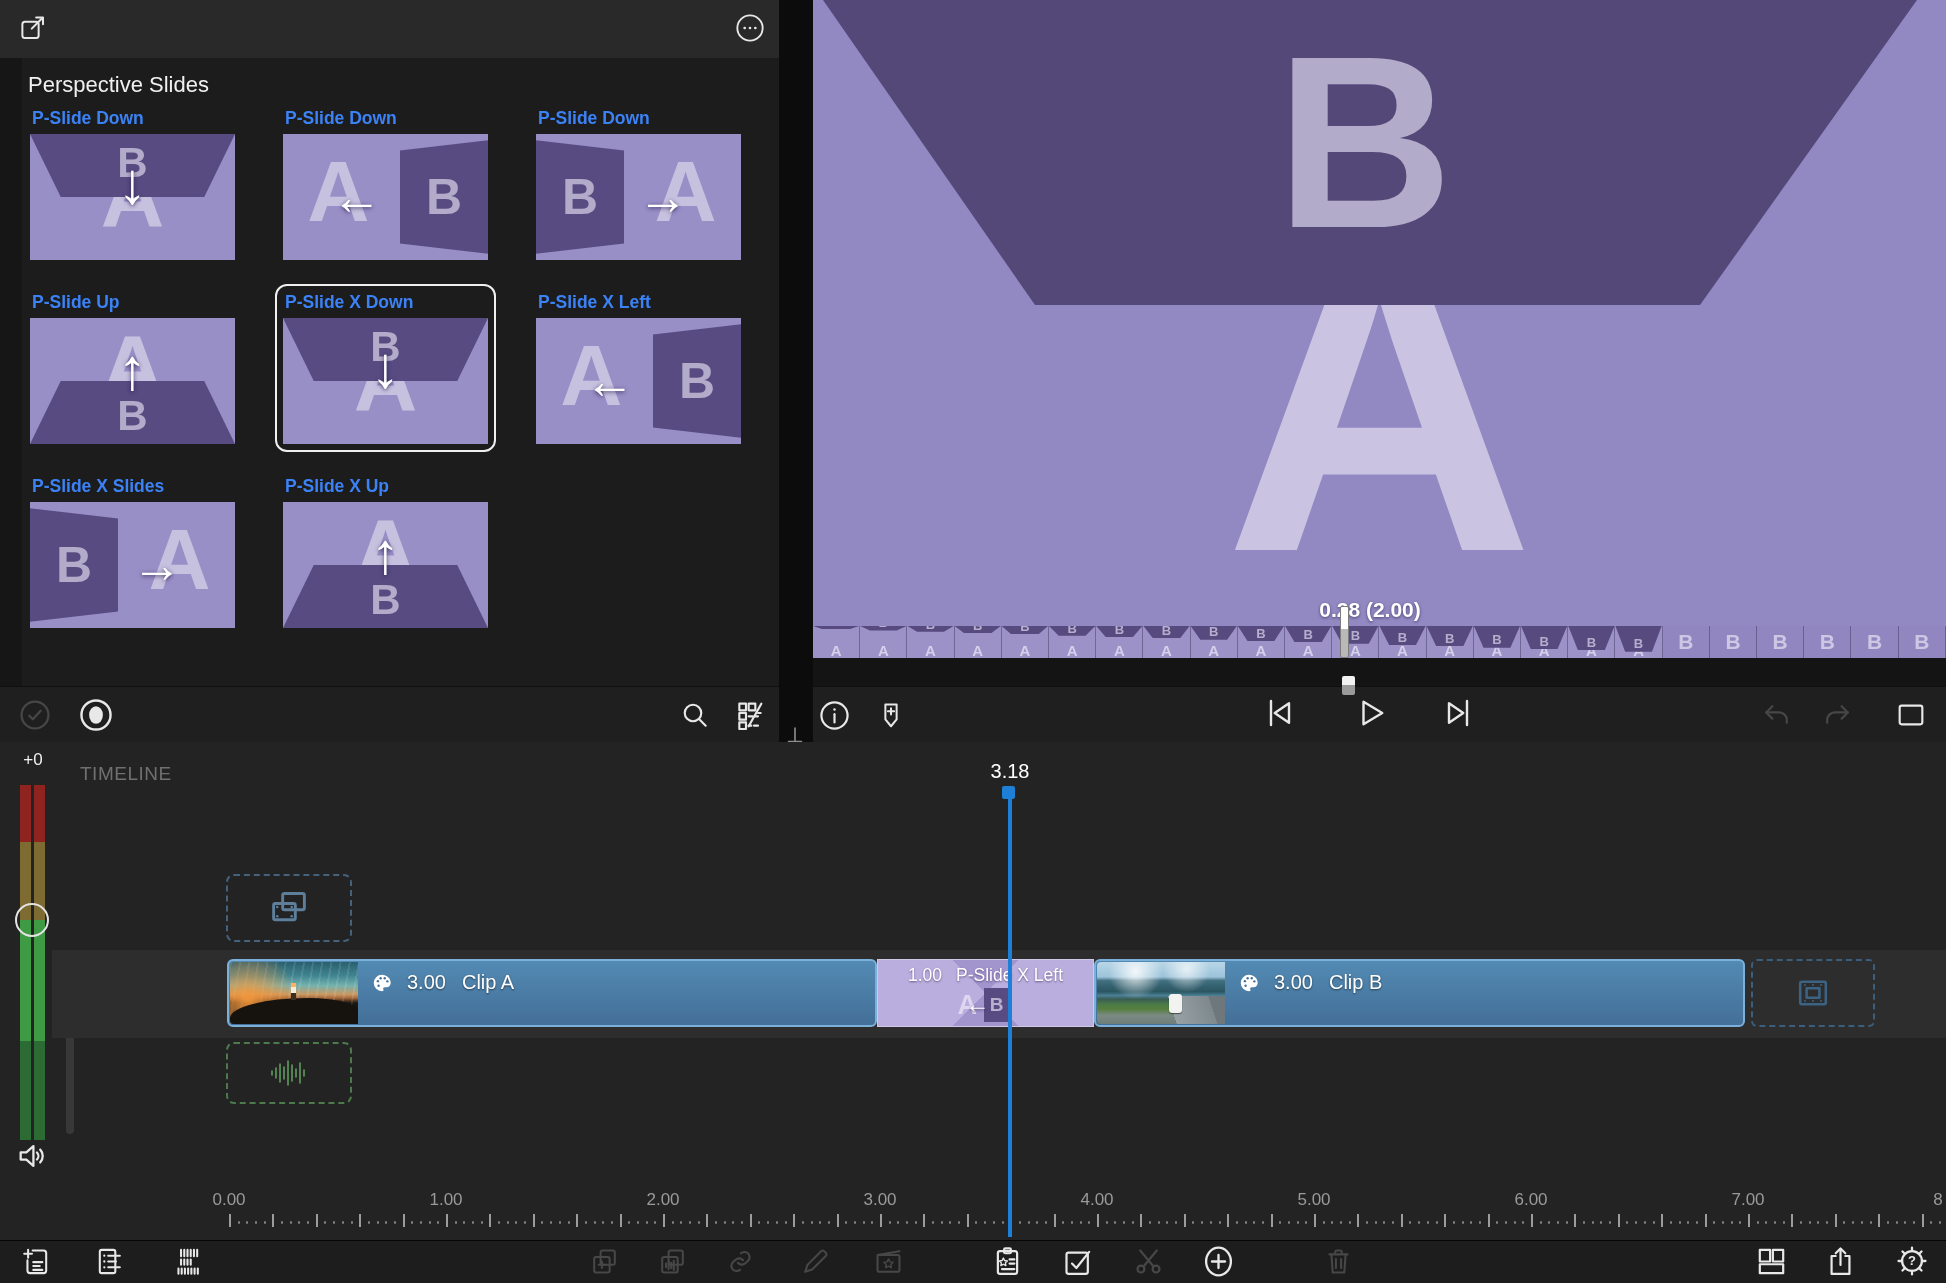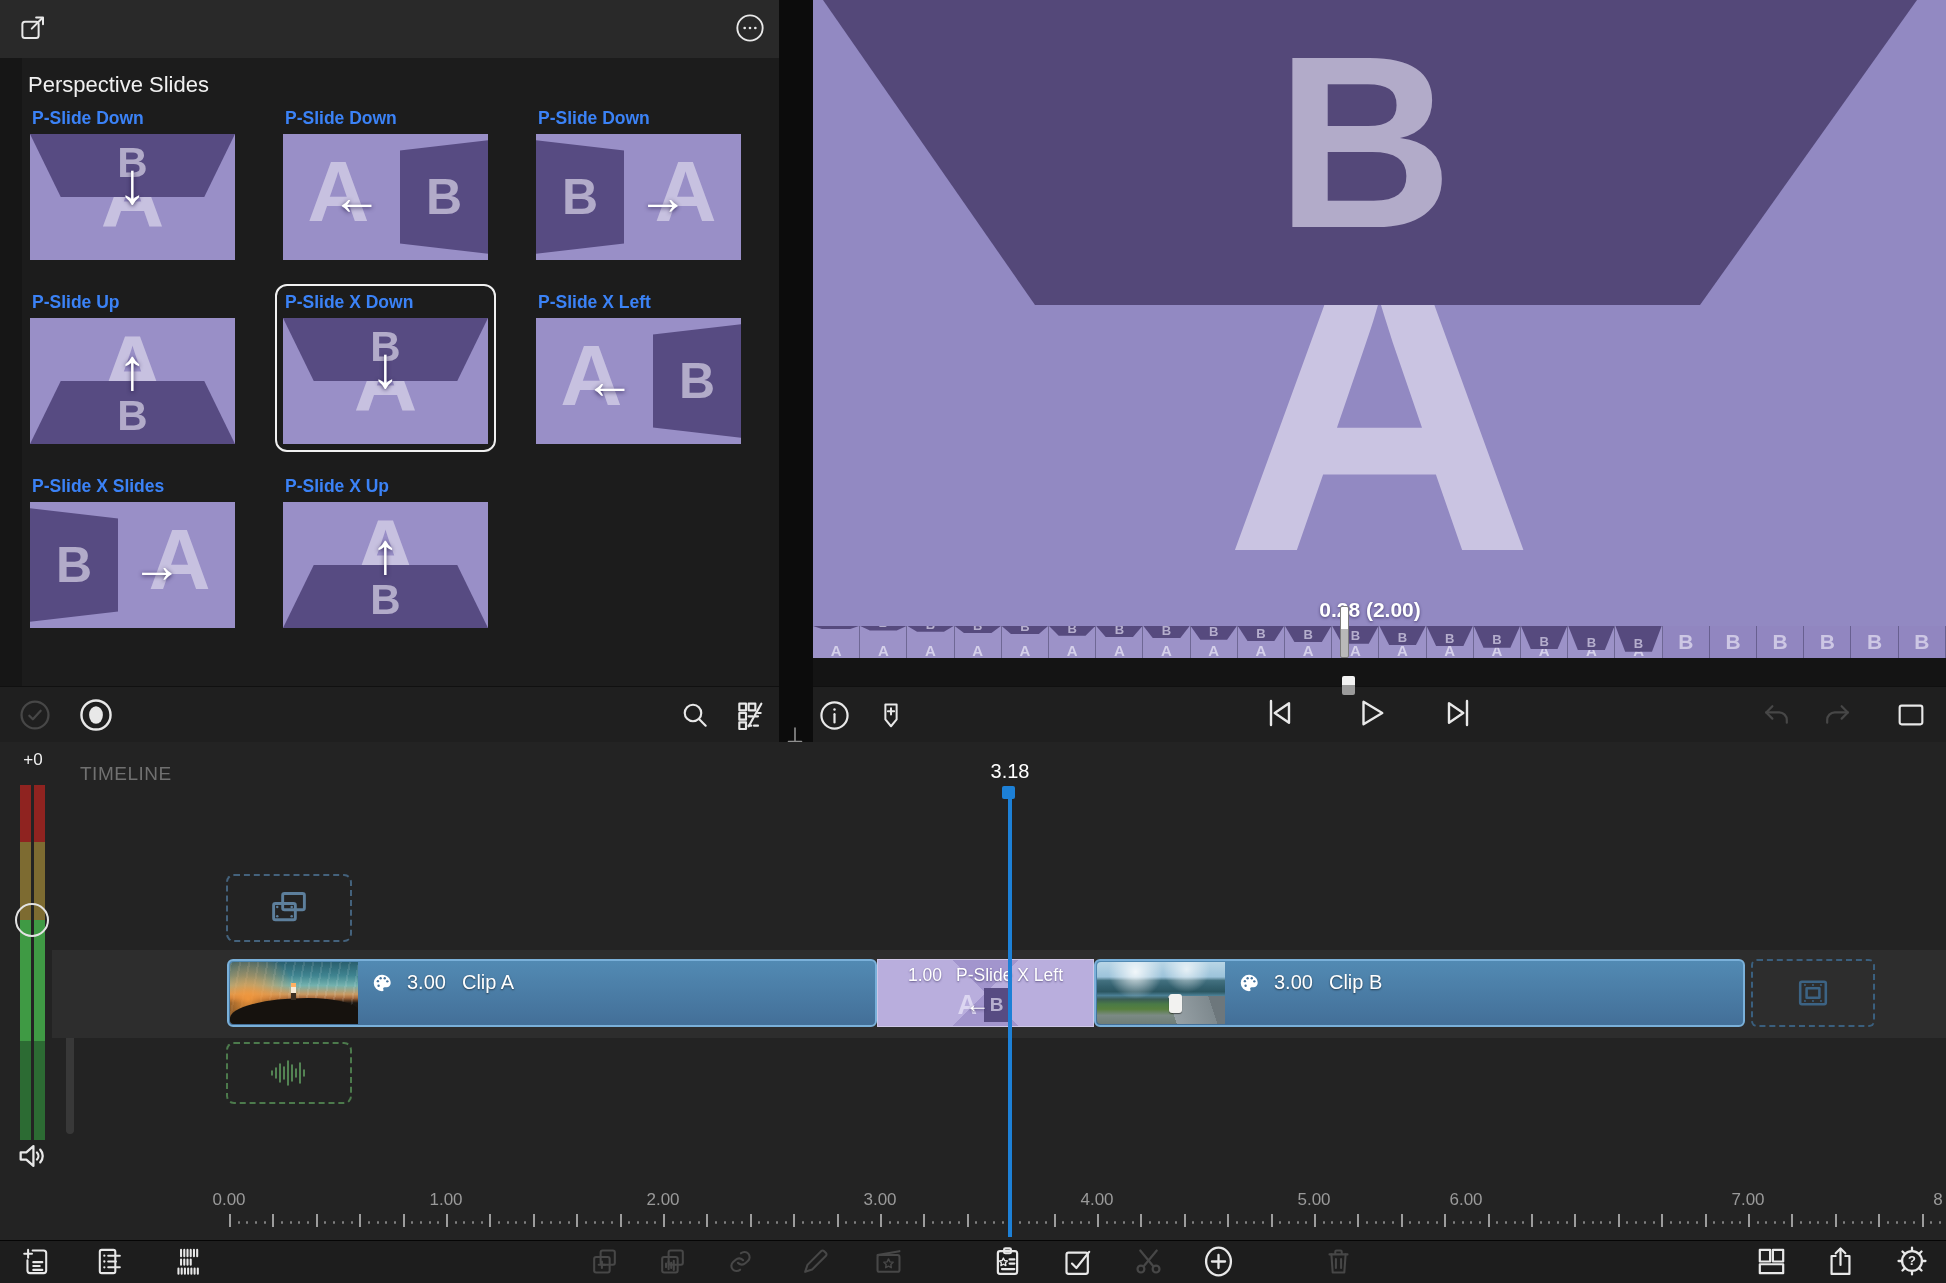--- a/index.html
+++ b/index.html
@@ -568,21 +568,21 @@
         </svg>
     </div>
 
     <div id="ruler-labels">
         <span class="r-label" style="left: 229px;">0.00</span>
         <span class="r-label" style="left: 446px;">1.00</span>
         <span class="r-label" style="left: 663px;">2.00</span>
         <span class="r-label" style="left: 880px;">3.00</span>
         <span class="r-label" style="left: 1097px;">4.00</span>
         <span class="r-label" style="left: 1314px;">5.00</span>
-        <span class="r-label" style="left: 1466px;">6.00</span>
+        <span class="r-label" style="left: 1531px;">6.00</span>
         <span class="r-label" style="left: 1748px;">7.00</span>
         <span class="r-label" style="left: 1938px;">8</span>
       </div>
     <div id="ruler-ticks">
         <i class="tick major" style="left: 229px;"></i>
         <i class="tick minor" style="left: 237.68px;"></i>
         <i class="tick minor" style="left: 246.36px;"></i>
         <i class="tick minor" style="left: 255.04px;"></i>
         <i class="tick minor" style="left: 263.72px;"></i>
         <i class="tick major" style="left: 272.4px;"></i>

